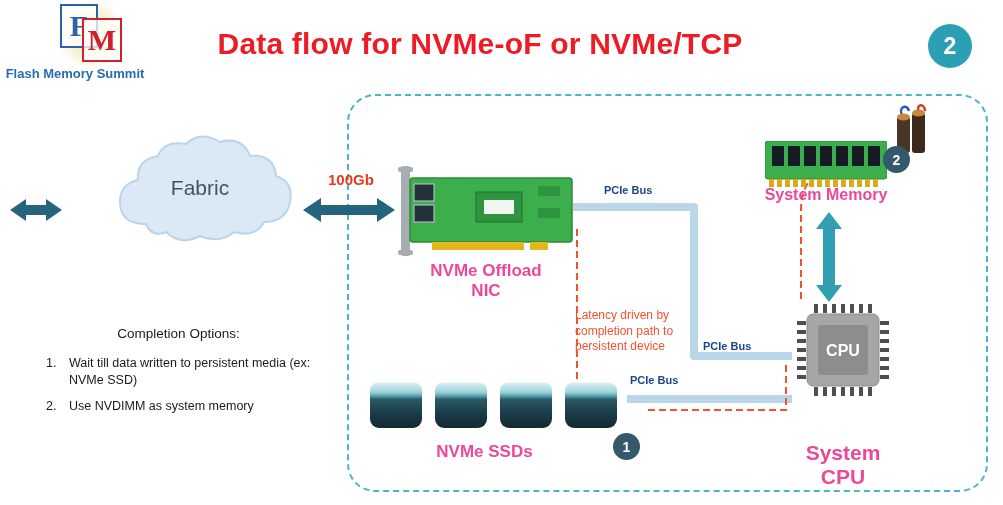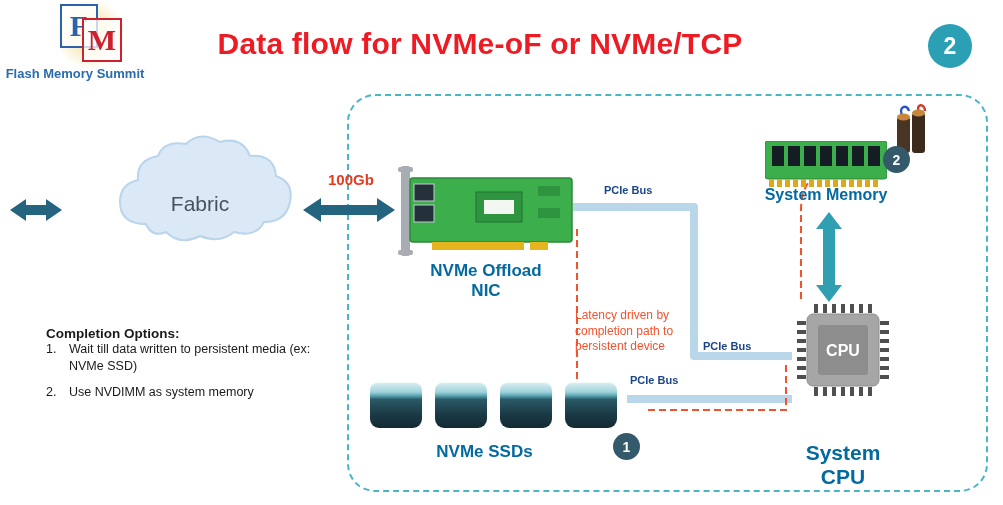--- a/index.html
+++ b/index.html
@@ -26,32 +26,32 @@
   .logo-glow{position:absolute;left:6px;top:-4px;width:72px;height:68px;border-radius:50%;
     background:radial-gradient(circle,#f6ecc3 0%,#f6ecc3 35%,rgba(246,236,195,0) 72%);}
   .logo-letter{position:absolute;display:flex;align-items:center;justify-content:center;
     font-family:"Liberation Serif",serif;font-weight:700;font-size:30px;background:rgba(255,255,255,.75);}
   .logo-f{left:12px;top:0;width:34px;height:40px;border:2px solid #2a62ac;color:#2a62ac;}
   .logo-m{left:34px;top:14px;width:36px;height:40px;border:2px solid #cf2030;color:#cf2030;}
   .logo-text{left:0px;top:66px;width:150px;text-align:center;
     color:#2a6cb0;font-weight:700;font-size:13px;}
 
   
-  .fabric-label{left:140px;top:192px;width:120px;text-align:center;
+  .fabric-label{left:140px;top:176px;width:120px;text-align:center;
     font-size:21px;color:#45535e;}
   .speed-label{left:328px;top:171px;width:70px;font-size:15px;font-weight:700;color:#e8391f;}
 
   
   .sys-box{
     left:347px;top:94px;width:641px;height:398px;box-sizing:border-box;
     border:2px dashed #49b6c6;border-radius:28px;background:transparent;
   }
 
   
-  .blue-label{color:#0369a1;font-weight:700;text-align:center;}
+  .blue-label{color:#ec4899;font-weight:700;text-align:center;}
   .nic-label{left:396px;top:261px;width:180px;font-size:17px;line-height:1.2;}
   .mem-label{left:758px;top:186px;width:136px;font-size:16px;}
   .cpu-label{left:781px;top:441px;width:124px;font-size:21px;}
   .ssd-label{left:402px;top:442px;width:165px;font-size:17px;}
   .pcie-label{font-size:11px;font-weight:700;color:#1c4587;width:60px;text-align:left;}
 
   .latency-note{left:551px;top:308px;width:142px;font-size:12px;line-height:1.3;
     color:#f4522d;margin-left:24px;}
 
   
@@ -63,21 +63,21 @@
   }
 
   
   .badge{width:27px;height:27px;border-radius:50%;background:#34596b;color:#fff;
     font-size:14px;font-weight:700;display:flex;align-items:center;justify-content:center;}
   .badge-1{left:613px;top:433px;}
   .badge-2{left:883px;top:146px;}
 
   
   .opts{left:46px;top:326px;width:265px;color:#1a1a1a;}
-  .opts-heading{font-size:13.5px;font-weight:700;}
+  .opts-heading{font-size:13.5px;font-weight:400;margin-bottom:14px;text-align:center;}
   .opt-item{display:flex;margin-bottom:10px;font-size:12.5px;line-height:1.32;}
   .opt-num{width:23px;flex:none;}
   .opt-text{flex:1;}
 
   svg{display:block;}
   .overlay{pointer-events:none;}
 </style>
 </head>
 <body>
 

